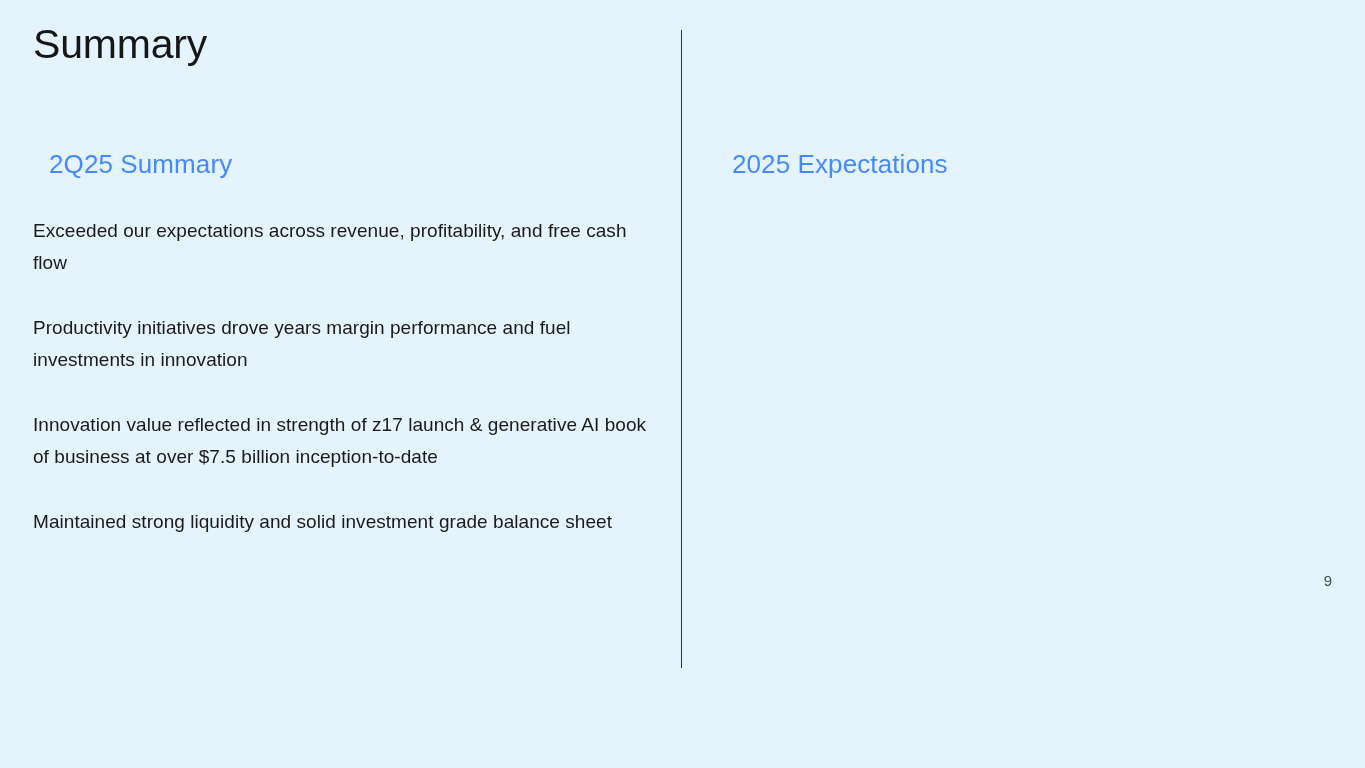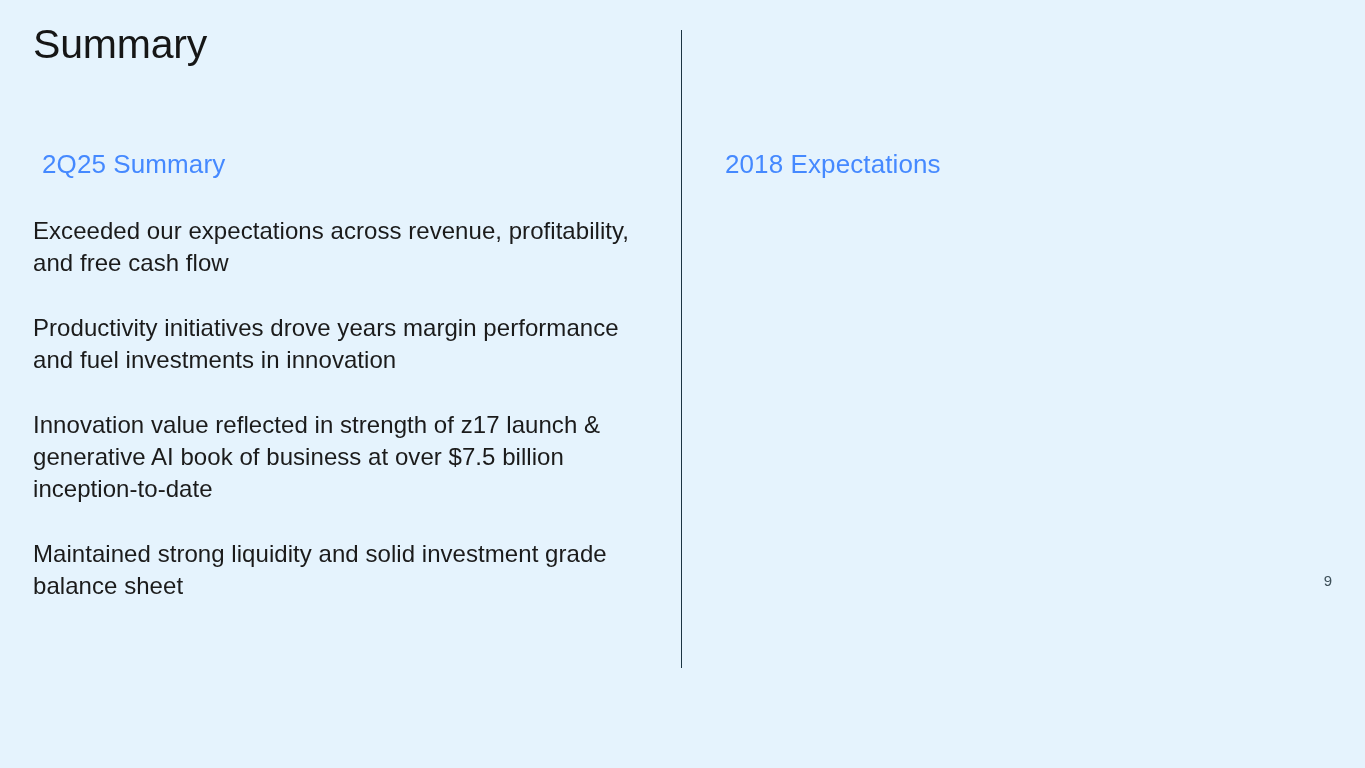--- a/index.html
+++ b/index.html
@@ -55,32 +55,32 @@
   .column-right {
     left: 716px;
     width: 620px;
   }
 
   .column-heading {
     font-size: 26px;
     font-weight: 400;
     color: #4589ff;
     line-height: 1.25;
-    margin: 0 0 34px 9px;
+    margin: 0 0 34px 16px;
     letter-spacing: 0.1px;
   }
 
   .bullet-list {
     list-style: none;
     margin: 0;
     padding: 0;
   }
 
   .bullet-item {
-    font-size: 24px;
+    font-size: 19px;
     font-weight: 400;
     color: #1b1b1b;
     line-height: 32px;
     margin: 16px 0 33px 0;
     letter-spacing: 0.05px;
   }
   .bullet-item:last-child {
     margin-bottom: 0;
   }
 
@@ -107,18 +107,18 @@
     <div class="column-heading">2Q25 Summary</div>
     <ul class="bullet-list">
       <li class="bullet-item">Exceeded our expectations across revenue, profitability, and free cash flow</li>
       <li class="bullet-item">Productivity initiatives drove years margin performance and fuel investments in innovation</li>
       <li class="bullet-item">Innovation value reflected in strength of z17 launch &amp; generative AI book of business at over $7.5 billion inception-to-date</li>
       <li class="bullet-item">Maintained strong liquidity and solid investment grade balance sheet</li>
     </ul>
   </div>
 
   <div class="column column-right">
-    <div class="column-heading">2018 Expectations</div>
+    <div class="column-heading">2025 Expectations</div>
   </div>
 
   <div class="page-number">9</div>
 
 </div>
 
 </body></html>

